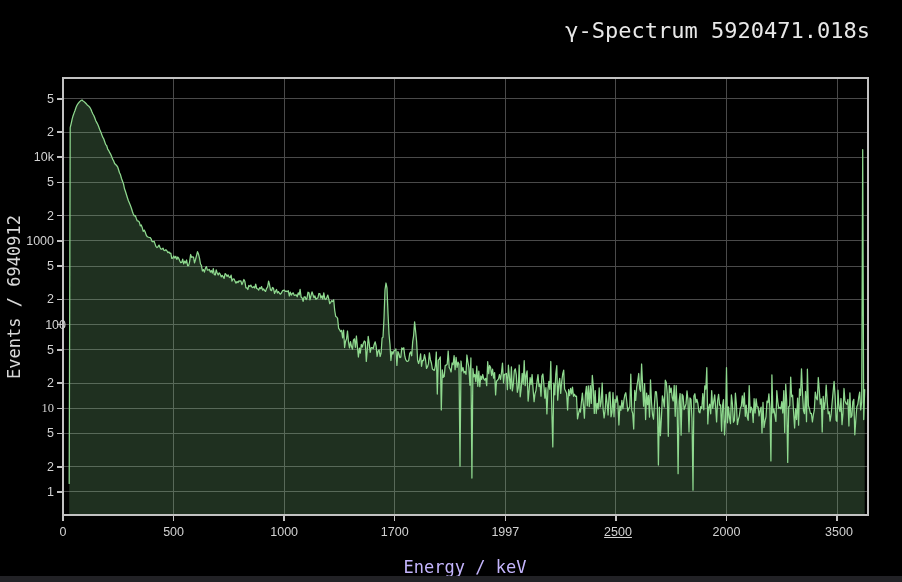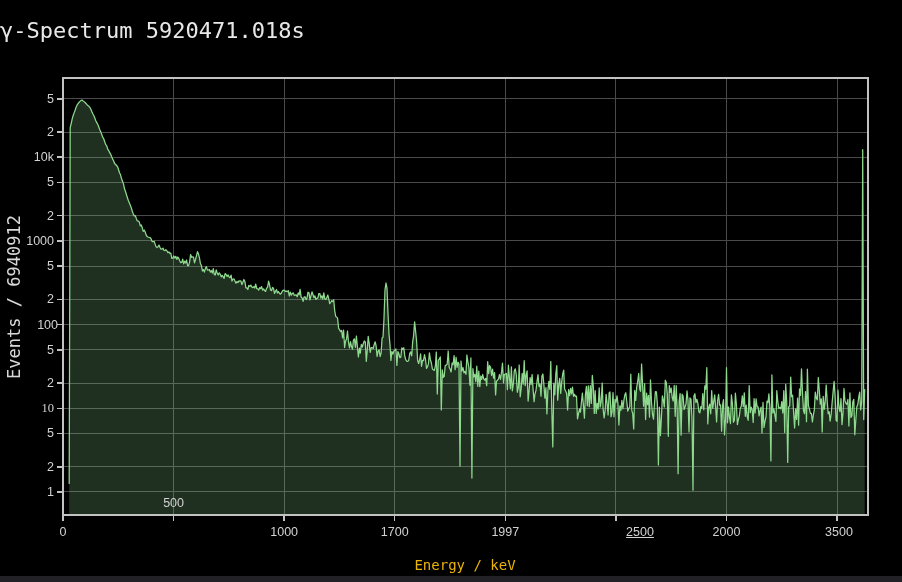--- a/index.html
+++ b/index.html
@@ -1,26 +1,26 @@
 <!DOCTYPE html>
 <html><head>
 <meta charset="utf-8">
 <style>
   html,body{margin:0;padding:0;background:#000;}
   .app{position:relative;width:902px;height:582px;background:#000;overflow:hidden;
        font-family:"Liberation Sans","DejaVu Sans",sans-serif;}
-  .chart-title{position:absolute;left:0;top:18px;width:870px;text-align:left;
+  .chart-title{position:absolute;left:0;top:18px;width:870px;text-align:right;
        font-family:"DejaVu Sans Mono","Liberation Mono",monospace;
        font-size:22px;color:#e8e8e8;letter-spacing:0px;}
   .y-axis-title{position:absolute;left:14px;top:297px;transform:translate(-50%,-50%) rotate(-90deg);
        font-family:"DejaVu Sans Mono","Liberation Mono",monospace;
        font-size:17px;color:#d8d8d8;white-space:nowrap;}
   .x-axis-title{position:absolute;left:465px;top:557px;transform:translate(-50%,0);
        font-family:"DejaVu Sans Mono","Liberation Mono",monospace;
-       font-size:14px;color:#eab308;white-space:nowrap;}
+       font-size:17px;color:#c4b5fd;white-space:nowrap;}
   .plot-svg{position:absolute;left:0;top:0;}
   .tick-label{position:absolute;font-size:12.5px;color:#d2d2d2;white-space:nowrap;}
   .tick-label.x{transform:translate(-50%,0);}
   .tick-label.y{transform:translate(-100%,-50%);}
   .bottom-bar{position:absolute;left:0;top:576px;width:902px;height:6px;background:#222226;}
 </style>
 </head>
 <body>
 
 <div class="app">
@@ -79,36 +79,36 @@
         <line x1="394.7307692307692" y1="515" x2="394.7307692307692" y2="521" stroke="#c2c2c2" stroke-width="1.5"></line>
         <line x1="505.3076923076923" y1="515" x2="505.3076923076923" y2="521" stroke="#c2c2c2" stroke-width="1.5"></line>
         <line x1="615.8846153846154" y1="515" x2="615.8846153846154" y2="521" stroke="#c2c2c2" stroke-width="1.5"></line>
         <line x1="726.4615384615385" y1="515" x2="726.4615384615385" y2="521" stroke="#c2c2c2" stroke-width="1.5"></line>
         <line x1="837.0384615384615" y1="515" x2="837.0384615384615" y2="521" stroke="#c2c2c2" stroke-width="1.5"></line>
       </g>
   </svg>
 
   <div id="xtickLabels">
       <span class="tick-label x" style="left: 63px; top: 525px;">0</span>
-      <span class="tick-label x" style="left: 173.577px; top: 496px;">500</span>
+      <span class="tick-label x" style="left: 173.577px; top: 525px;">500</span>
       <span class="tick-label x" style="left: 284.154px; top: 525px;">1000</span>
       <span class="tick-label x" style="left: 394.731px; top: 525px;">1700</span>
       <span class="tick-label x" style="left: 505.308px; top: 525px;">1997</span>
-      <span class="tick-label x" style="left: 640px; top: 525px; text-decoration: underline;">2500</span>
+      <span class="tick-label x" style="left: 618px; top: 525px; text-decoration: underline;">2500</span>
       <span class="tick-label x" style="left: 726.462px; top: 525px;">2000</span>
       <span class="tick-label x" style="left: 839px; top: 525px;">3500</span>
     </div>
   <div id="ytickLabels">
       <span class="tick-label y" style="left: 54px; top: 491.987px;">1</span>
       <span class="tick-label y" style="left: 54px; top: 466.795px;">2</span>
       <span class="tick-label y" style="left: 54px; top: 433.494px;">5</span>
       <span class="tick-label y" style="left: 54px; top: 408.302px; font-family: Liberation Serif, serif;">10</span>
       <span class="tick-label y" style="left: 54px; top: 383.111px;">2</span>
       <span class="tick-label y" style="left: 54px; top: 349.809px;">5</span>
-      <span class="tick-label y" style="left: 58px; top: 324.618px; text-align: right;">100</span>
+      <span class="tick-label y" style="left: 66px; top: 324.618px; text-align: right;">100</span>
       <span class="tick-label y" style="left: 54px; top: 299.426px;">2</span>
       <span class="tick-label y" style="left: 54px; top: 266.125px;">5</span>
       <span class="tick-label y" style="left: 54px; top: 240.934px;">1000</span>
       <span class="tick-label y" style="left: 54px; top: 215.742px;">2</span>
       <span class="tick-label y" style="left: 54px; top: 182.441px;">5</span>
       <span class="tick-label y" style="left: 54px; top: 157.249px;">10k</span>
       <span class="tick-label y" style="left: 54px; top: 132.058px;">2</span>
       <span class="tick-label y" style="left: 54px; top: 98.7562px;">5</span>
     </div>
 

